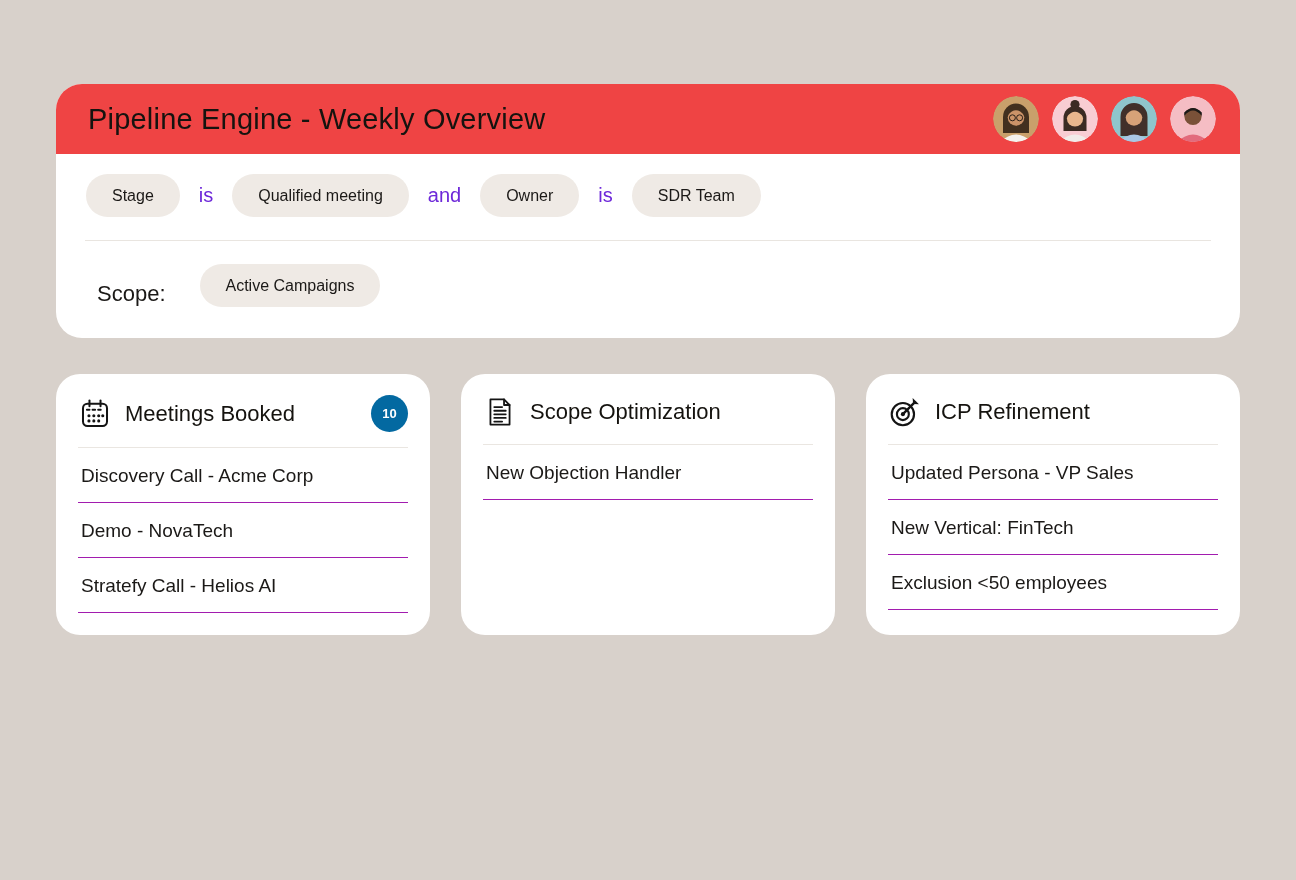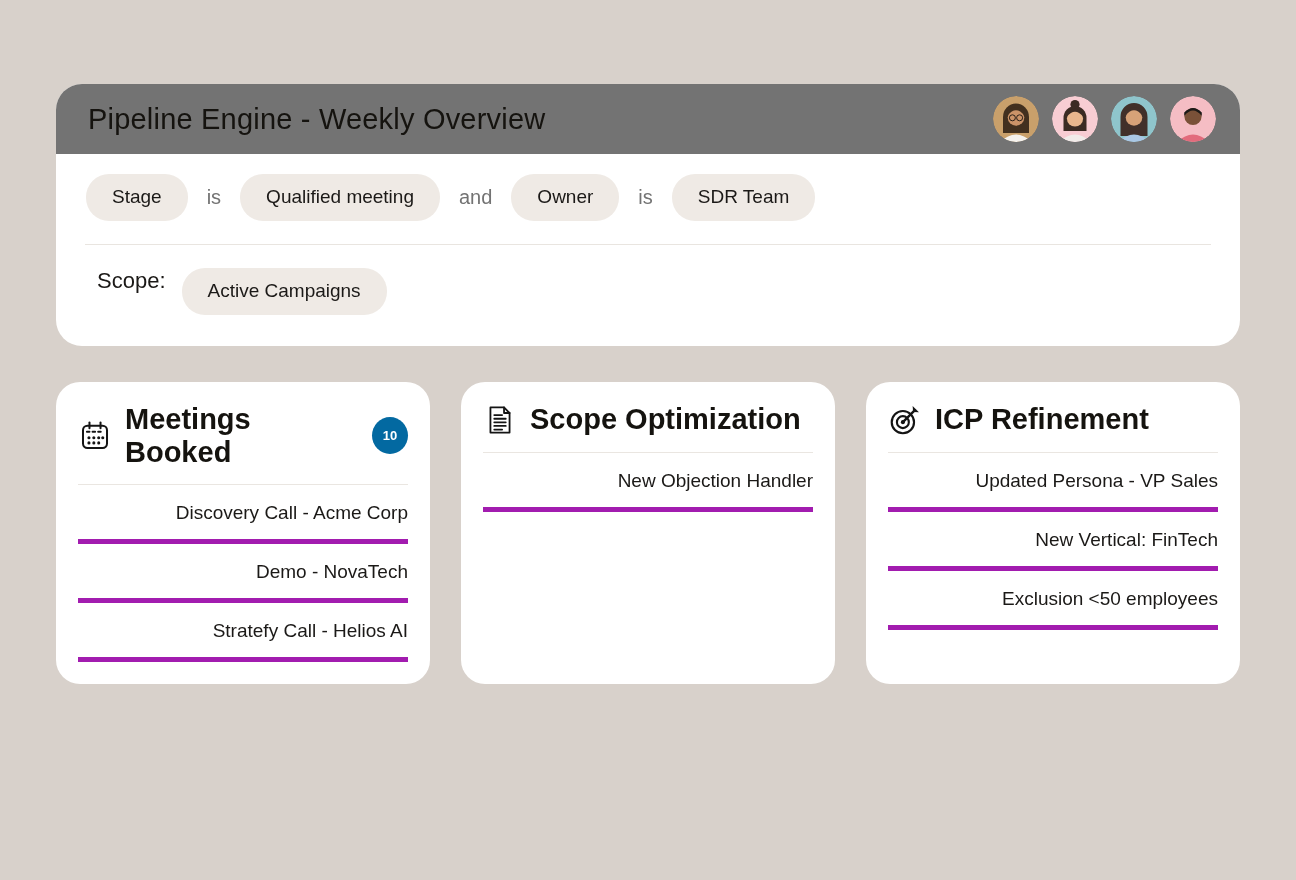--- a/index.html
+++ b/index.html
@@ -14,21 +14,21 @@
   
   .header-card {
     width:1184px;
     margin:84px 56px 0 56px;
     background:#ffffff;
     border-radius:26px;
     overflow:hidden;
   }
   .header-strip {
     height:70px;
-    background:#737373;
+    background:#ef4444;
     display:flex;
     align-items:center;
     padding:0 24px 0 32px;
   }
   .page-title {
     font-size:29px;
     font-weight:500;
     letter-spacing:.2px;
     color:#15130f;
   }
@@ -42,78 +42,77 @@
   .filter-row {
     display:flex; align-items:center; gap:19px;
     padding:20px 30px 0 30px;
     font-size:20px;
   }
   .pill {
     background:#efeae5;
     border:none;
     border-radius:23px;
     padding:12px 26px;
-    font-size:19px;
+    font-size:16px;
     font-family:inherit;
     color:#1b1917;
     cursor:pointer;
     line-height:1.2;
     white-space:nowrap;
   }
-  .conjunction { color:#737373; }
+  .conjunction { color:#6d28d9; }
 
   .rule-divider {
     border:none;
     border-top:1px solid #e9e5e0;
     margin:23px 29px 0 29px;
   }
 
   .scope-row {
-    display:flex; align-items:flex-start; gap:16px;
+    display:flex; align-items:flex-end; gap:34px;
     padding:23px 0 31px 41px;
   }
   .scope-label { font-size:22px; }
 
   
   .cards-row {
     display:flex; gap:31px;
     margin:36px 56px 0 56px;
   }
   .card {
     flex:1;
     background:#ffffff;
     border-radius:24px;
     padding:21px 22px 22px 22px;
   }
   .card-header { display:flex; align-items:center; gap:13px; }
   .card-icon { width:34px; height:34px; flex:0 0 auto; }
   .card-icon svg { width:34px; height:34px; display:block; }
-  .card-title { font-size:29px; font-weight:700; color:#15130f; }
+  .card-title { font-size:22px; font-weight:400; color:#15130f; }
   .badge {
     margin-left:auto;
     width:37px; height:37px;
     border-radius:50%;
     background:#0369a1;
     color:#ffffff;
     font-size:13px; font-weight:700;
     display:flex; align-items:center; justify-content:center;
   }
   .card-rule {
     border:none;
     border-top:1px solid #eae6e1;
     margin-top:15px;
   }
   .card-list { list-style:none; }
   .list-item {
     font-size:19px;
     padding:17px 0 15px 3px;
-    border-bottom:5px solid #a21caf;
+    border-bottom:1px solid #a21caf;
     cursor:pointer;
     white-space:nowrap;
-    text-align:right;
   }
 </style>
 </head>
 <body>
 
 <section class="header-card">
   <div class="header-strip">
     <h1 class="page-title">Pipeline Engine - Weekly Overview</h1>
     <div class="avatars">
 

